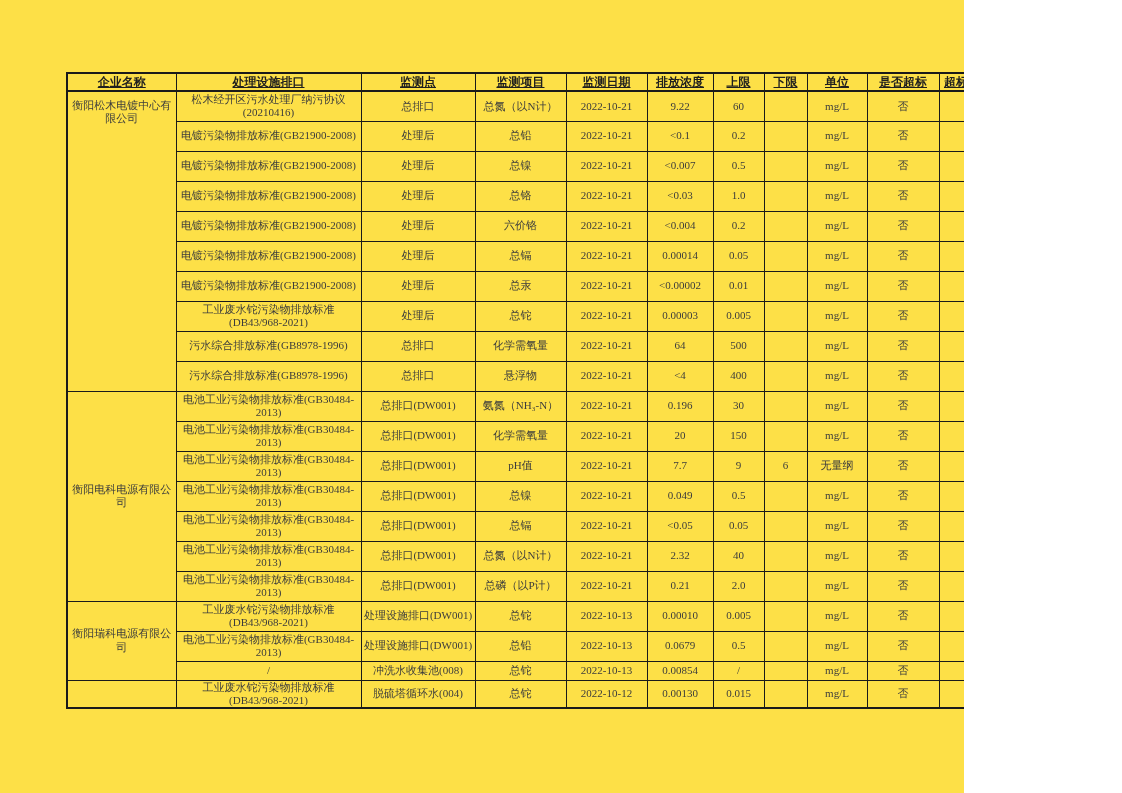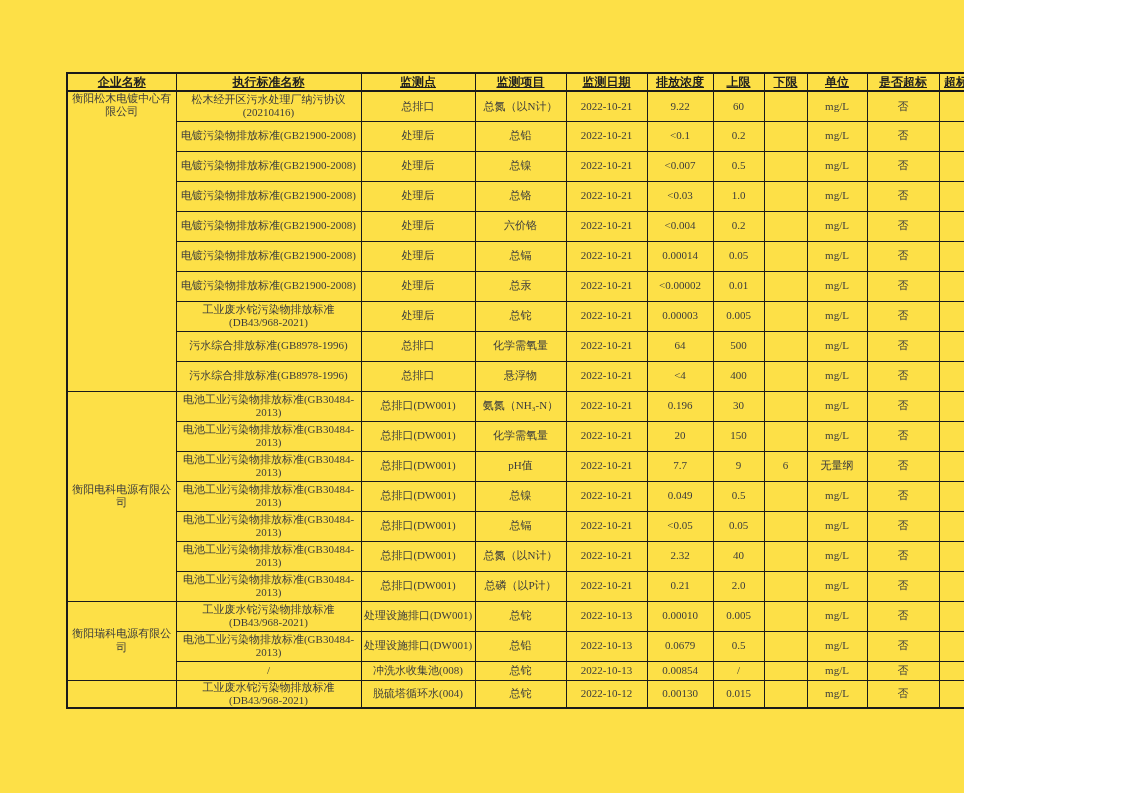--- a/index.html
+++ b/index.html
@@ -48,20 +48,21 @@
   }
   table.monitor tbody tr {
     height: 30px;
   }
   td.company {
     font-size: 12px;
     padding: 0 3px;
   }
   td.company.vtop {
     vertical-align: top;
+    padding-top: 7px;
   }
   td.std {
     padding: 0 4px;
   }
   td.point {
     padding: 0 4px;
   }
 </style>
 </head>
 <body>
@@ -78,21 +79,21 @@
         <col style="width: 51px;">
         <col style="width: 43px;">
         <col style="width: 60px;">
         <col style="width: 72px;">
         <col style="width: 58px;">
         <col style="width: 59px;">
       </colgroup>
     <thead>
       <tr>
         <th>企业名称</th>
-        <th>执行标准名称</th>
+        <th>处理设施排口</th>
         <th>监测点</th>
         <th>监测项目</th>
         <th>监测日期</th>
         <th>排放浓度</th>
         <th>上限</th>
         <th>下限</th>
         <th>单位</th>
         <th>是否超标</th>
         <th>超标倍数</th>
         <th>备注</th>

